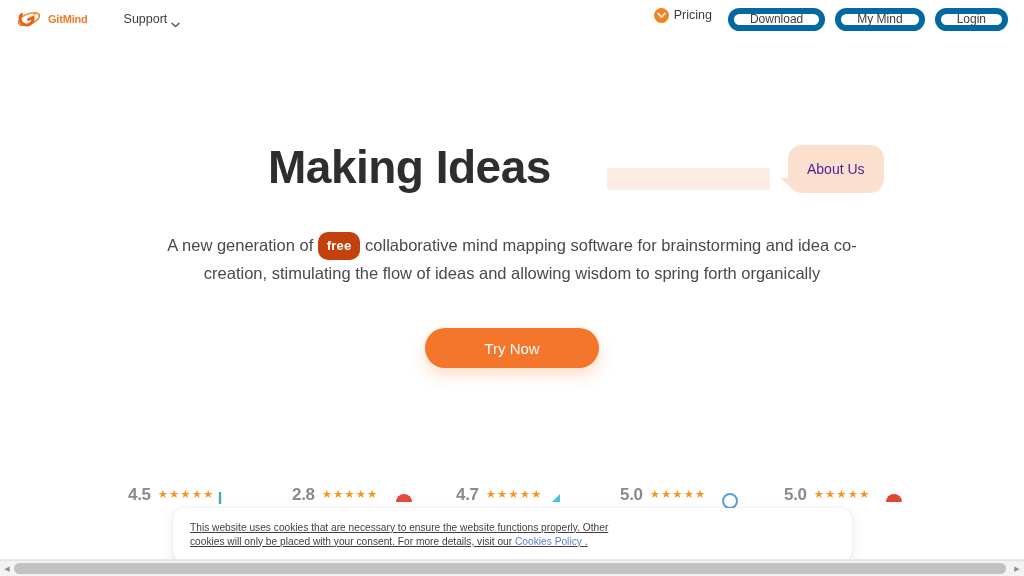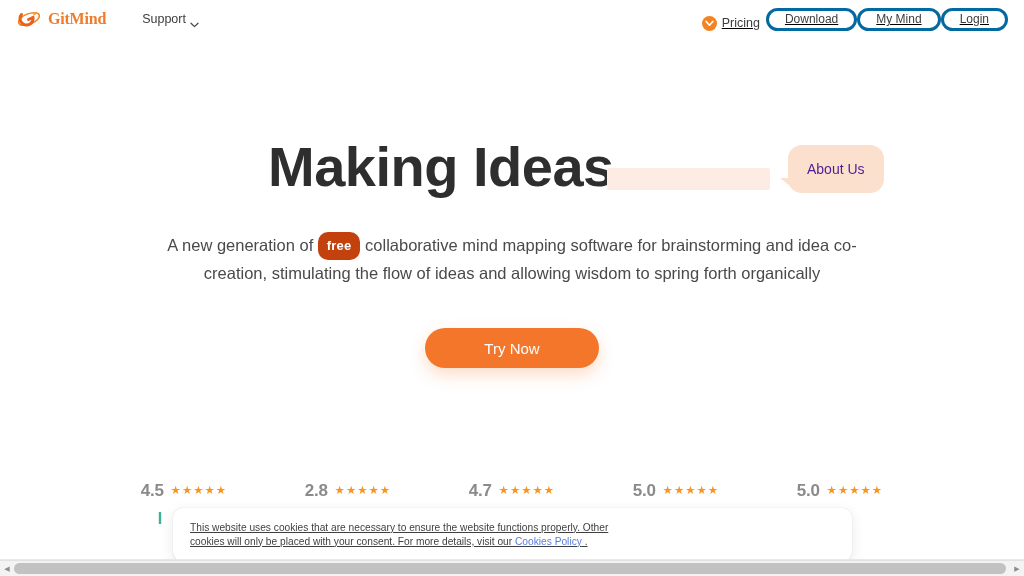--- a/index.html
+++ b/index.html
@@ -30,68 +30,67 @@
   }
   .brand {
     display: flex;
     align-items: center;
     margin-left: 17px;
     gap: 7px;
     cursor: pointer;
   }
   .brand-mark { width: 24px; height: 22px; display: block; }
   .brand-name {
-    font-size: 16px;
+    font-size: 11px;
     font-weight: bold;
     color: #f07c2a;
     letter-spacing: -0.2px;
-    font-family: Liberation Serif, serif;
   }
   .nav-support {
     margin-left: 36px;
     display: flex;
     align-items: center;
     gap: 4px;
     font-size: 12.5px;
     color: #3d3d3d;
     cursor: pointer;
   }
   .chev {
     width: 9px; height: 6px;
     display: inline-block;
     position: relative;
     top: 1px;
   }
   .header-right {
     margin-left: auto;
     display: flex;
-    align-items: flex-end;
+    align-items: flex-start;
+    gap: 10px;
     margin-right: 16px;
-    text-decoration: underline;
   }
   .pricing {
     display: flex;
     align-items: center;
     gap: 5px;
     font-size: 12.5px;
     color: #3d3d3d;
     cursor: pointer;
     margin-right: 6px;
   }
   .pricing-badge {
     width: 15px; height: 15px;
     border-radius: 50%;
     background: #f58220;
     display: flex;
     align-items: center;
     justify-content: center;
   }
   .pricing-badge svg { display: block; }
   .ghost-btn {
-    border: 3px solid #0369a1;
+    border: 6px solid #0369a1;
     border-radius: 14px;
     height: 23px;
     padding: 0 16px;
     font-size: 12px;
     color: #3d3d3d;
     background: #fff;
     display: flex;
     align-items: center;
     justify-content: center;
     cursor: pointer;
@@ -106,21 +105,21 @@
     position: absolute;
     top: 131px;
     left: 0;
     width: 1024px;
     height: 72px;
   }
   .headline {
     position: absolute;
     left: 268px;
     top: 0;
-    font-size: 56px;
+    font-size: 46px;
     font-weight: bold;
     color: #2e2e2e;
     letter-spacing: -0.5px;
     line-height: 72px;
     white-space: nowrap;
   }
   .type-bar {
     position: absolute;
     left: 607px;
     top: 37px;
@@ -207,21 +206,20 @@
     position: absolute;
     top: 481px;
     left: 0;
     width: 1024px;
     display: flex;
     justify-content: center;
     gap: 52px;
   }
   .rating {
     display: flex;
-    flex-direction: column;
     align-items: center;
     width: 112px;
   }
   .rating-top {
     display: flex;
     align-items: center;
     gap: 7px;
   }
   .rating-score {
     font-size: 17px;

